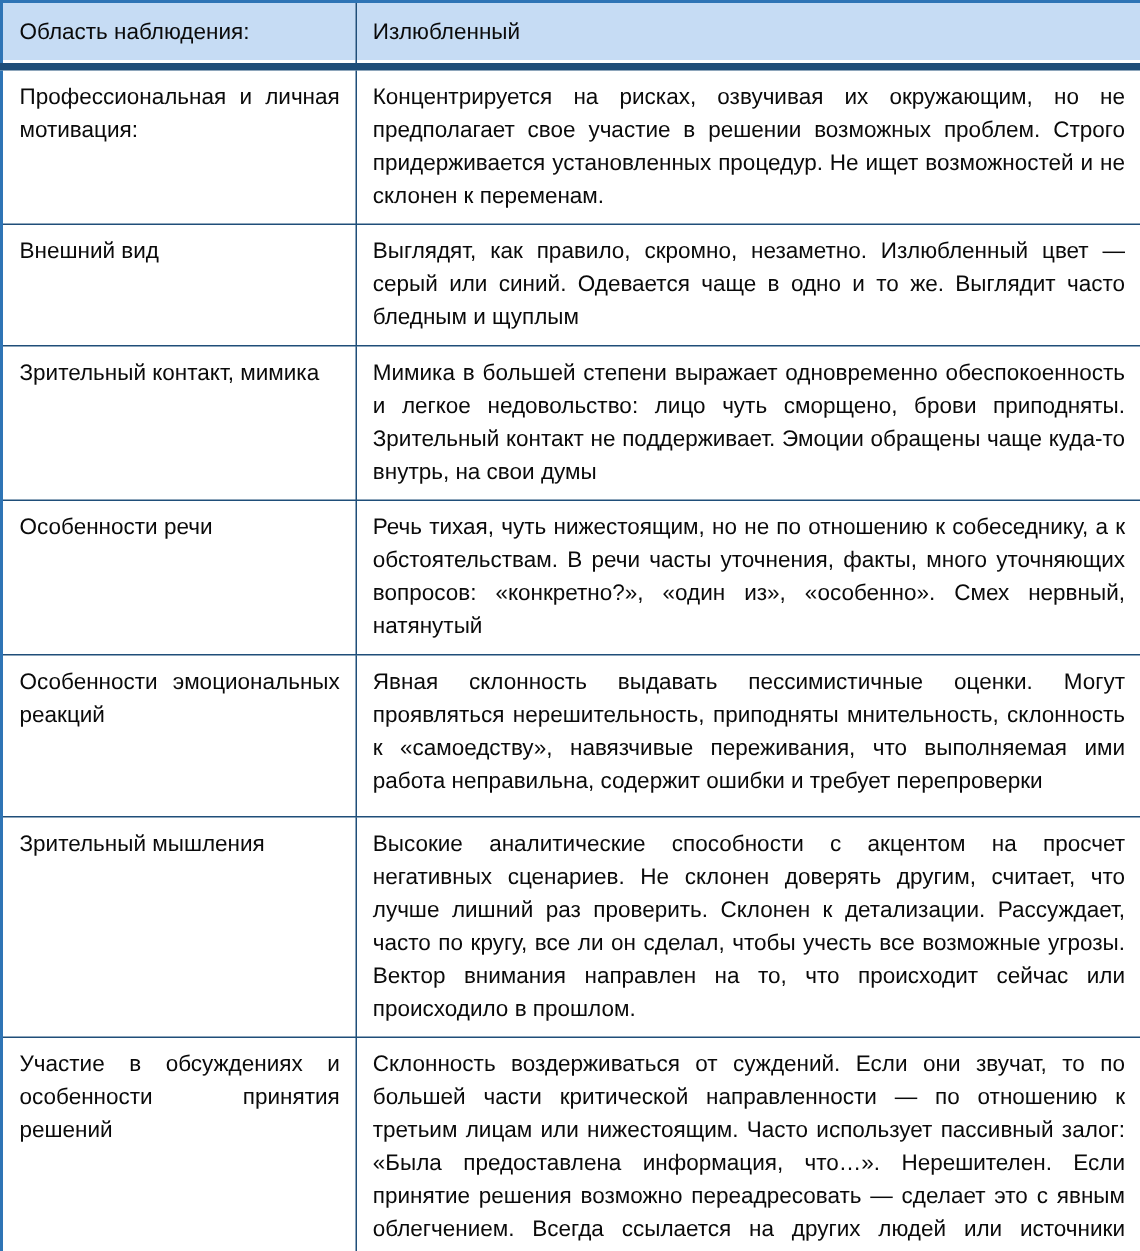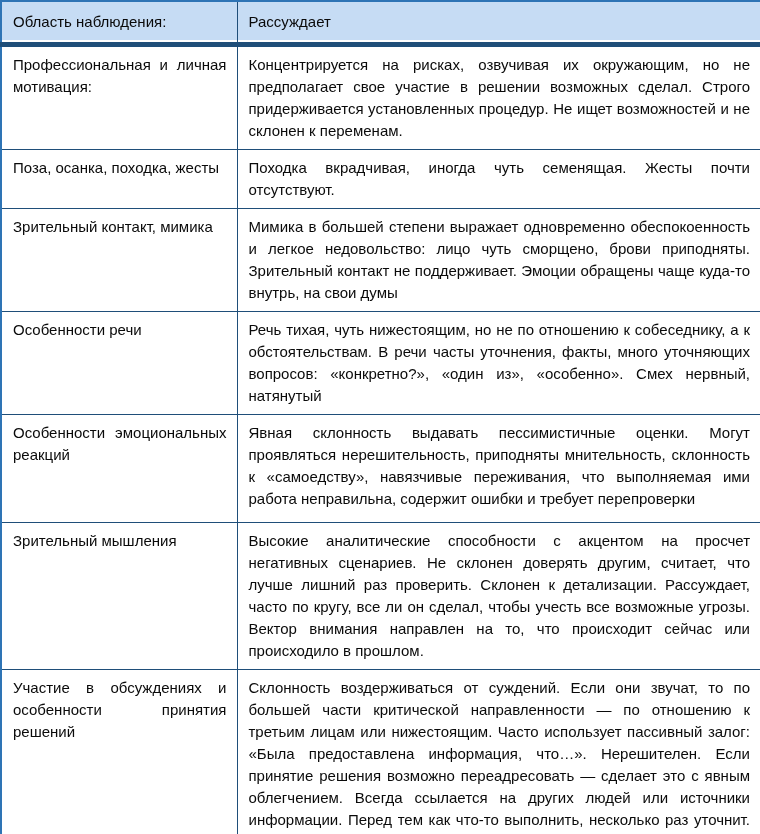--- a/index.html
+++ b/index.html
@@ -72,31 +72,31 @@
 
 <div class="page">
   <table class="obs-table">
     <colgroup>
       <col class="c-area">
       <col class="c-manif">
     </colgroup>
     <thead>
       <tr>
         <th>Область наблюдения:</th>
-        <th>Рассуждает</th>
+        <th>Излюбленный</th>
       </tr>
     </thead>
     <tbody>
       <tr class="r0">
         <td>Профессиональная и личная мотивация:</td>
-        <td>Концентрируется на рисках, озвучивая их окружающим, но не предполагает свое участие в решении возможных сделал. Строго придерживается установленных процедур. Не ищет возможностей и не склонен к переменам.</td>
+        <td>Концентрируется на рисках, озвучивая их окружающим, но не предполагает свое участие в решении возможных проблем. Строго придерживается установленных процедур. Не ищет возможностей и не склонен к переменам.</td>
       </tr>
-      <tr class="r2">
-        <td>Поза, осанка, походка, жесты</td>
-        <td>Походка вкрадчивая, иногда чуть семенящая. Жесты почти отсутствуют.</td>
+      <tr class="r1">
+        <td>Внешний вид</td>
+        <td>Выглядят, как правило, скромно, незаметно. Излюбленный цвет — серый или синий. Одевается чаще в одно и то же. Выглядит часто бледным и щуплым</td>
       </tr>
       <tr class="r3">
         <td>Зрительный контакт, мимика</td>
         <td>Мимика в большей степени выражает одновременно обеспокоенность и легкое недовольство: лицо чуть сморщено, брови приподняты. Зрительный контакт не поддерживает. Эмоции обращены чаще куда-то внутрь, на свои думы</td>
       </tr>
       <tr class="r4">
         <td>Особенности речи</td>
         <td>Речь тихая, чуть нижестоящим, но не по отношению к собеседнику, а к обстоятельствам. В речи часты уточнения, факты, много уточняющих вопросов: «конкретно?», «один из», «особенно». Смех нервный, натянутый</td>
       </tr>
       <tr class="r5">

